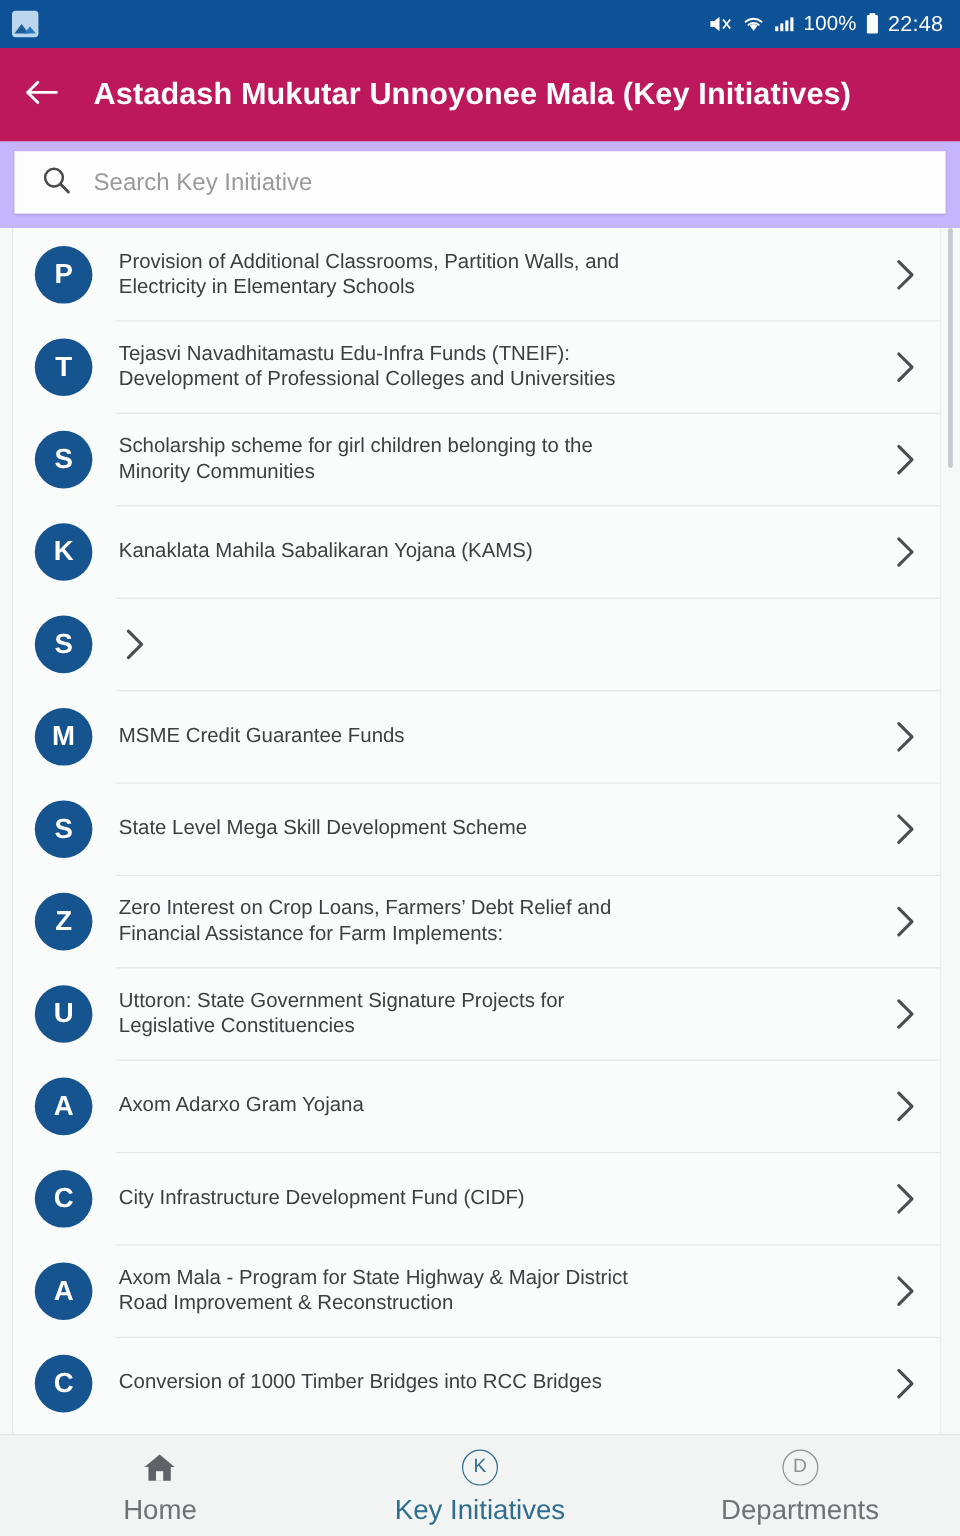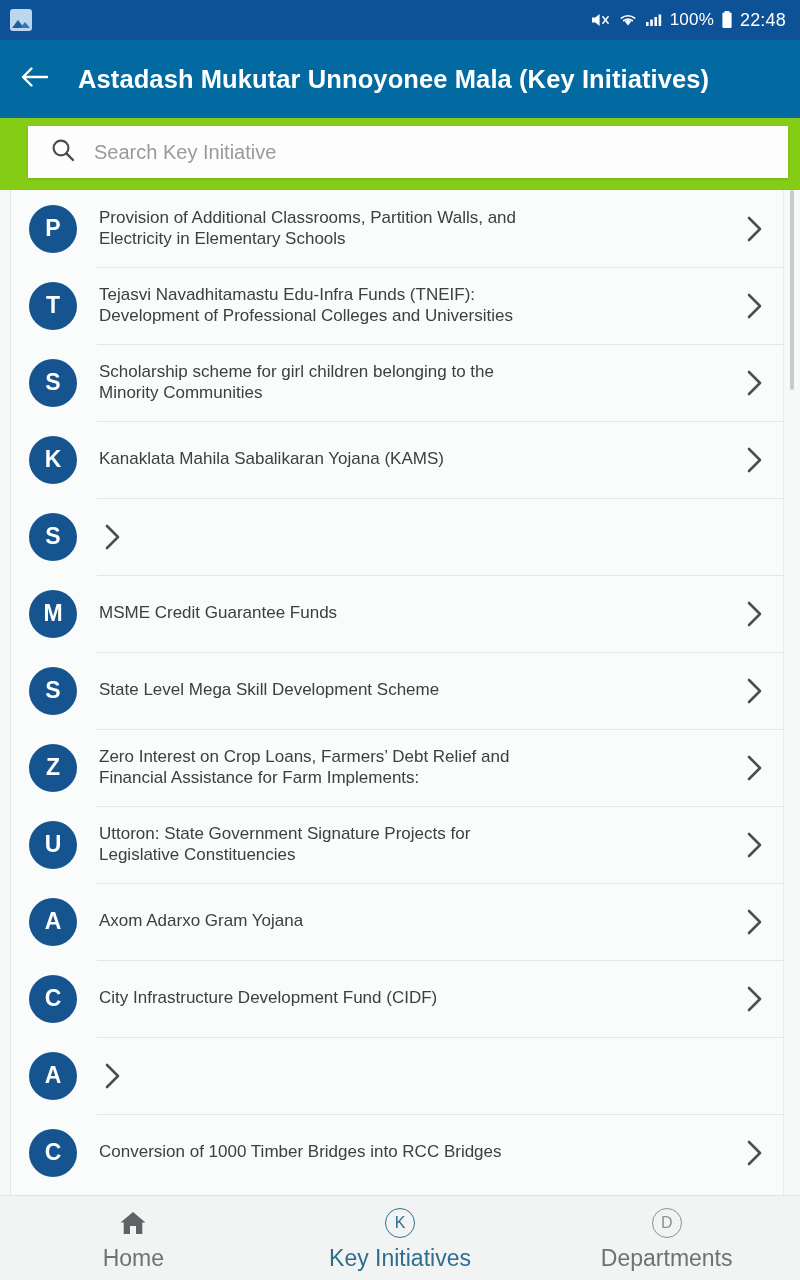--- a/index.html
+++ b/index.html
@@ -32,34 +32,34 @@
     width:0; height:0; border-left:5px solid transparent; border-right:5px solid transparent;
     border-bottom:6px solid #2a7ac0;
   }
   .sb-right { display:flex; align-items:center; gap:7px; font-size:17px; letter-spacing:.2px; }
   .sb-right svg { display:block; }
   .sb-pct { font-size:17px; }
   .sb-time { font-size:18px; }
 
   
   .appbar {
-    background:#0369a1; flex:0 0 78px; display:flex; align-items:center;
+    background:#be185d; flex:0 0 78px; display:flex; align-items:center;
     padding:0 18px; gap:26px;
   }
   .back-btn {
     width:34px; height:34px; display:flex; align-items:center; justify-content:center;
     cursor:pointer; flex:0 0 34px;
   }
   .appbar-title {
     color:#ffffff; font-size:25.5px; font-weight:bold; letter-spacing:.1px;
     white-space:nowrap;
   }
 
   
-  .search-wrap { background:#84cc16; flex:0 0 70px; padding:8px 12px 12px 28px; }
+  .search-wrap { background:#c4b5fd; flex:0 0 70px; padding:8px 12px 12px 12px; }
   .search-box {
     height:52px; background:#fdfdfd; display:flex; align-items:center; gap:18px;
     padding:0 22px; box-shadow:0 1px 2px rgba(0,0,0,.12);
   }
   .search-input {
     border:0; outline:0; background:transparent; flex:1;
     font-family:"Liberation Sans", sans-serif; font-size:20px; color:#333;
   }
   .search-input::placeholder { color:#9a9a9a; }
 
@@ -294,20 +294,22 @@
             <div class="row-title">City Infrastructure Development Fund (CIDF)</div>
             <div class="chev">
               <svg width="22" height="30" viewBox="0 0 22 30">
                 <path d="M6 4l11 11L6 26" stroke="#4a4e52" stroke-width="2.6" fill="none" stroke-linecap="round" stroke-linejoin="round"></path>
               </svg>
             </div>
           </div>
           <div class="row">
             <div class="divider"></div>
             <div class="avatar">A</div>
+            <div class="row-title">Axom Mala - Program for State Highway &amp; Major District
+Road Improvement &amp; Reconstruction</div>
             <div class="chev">
               <svg width="22" height="30" viewBox="0 0 22 30">
                 <path d="M6 4l11 11L6 26" stroke="#4a4e52" stroke-width="2.6" fill="none" stroke-linecap="round" stroke-linejoin="round"></path>
               </svg>
             </div>
           </div>
           <div class="row">
             <div class="divider"></div>
             <div class="avatar">C</div>
             <div class="row-title">Conversion of 1000 Timber Bridges into RCC Bridges</div>

